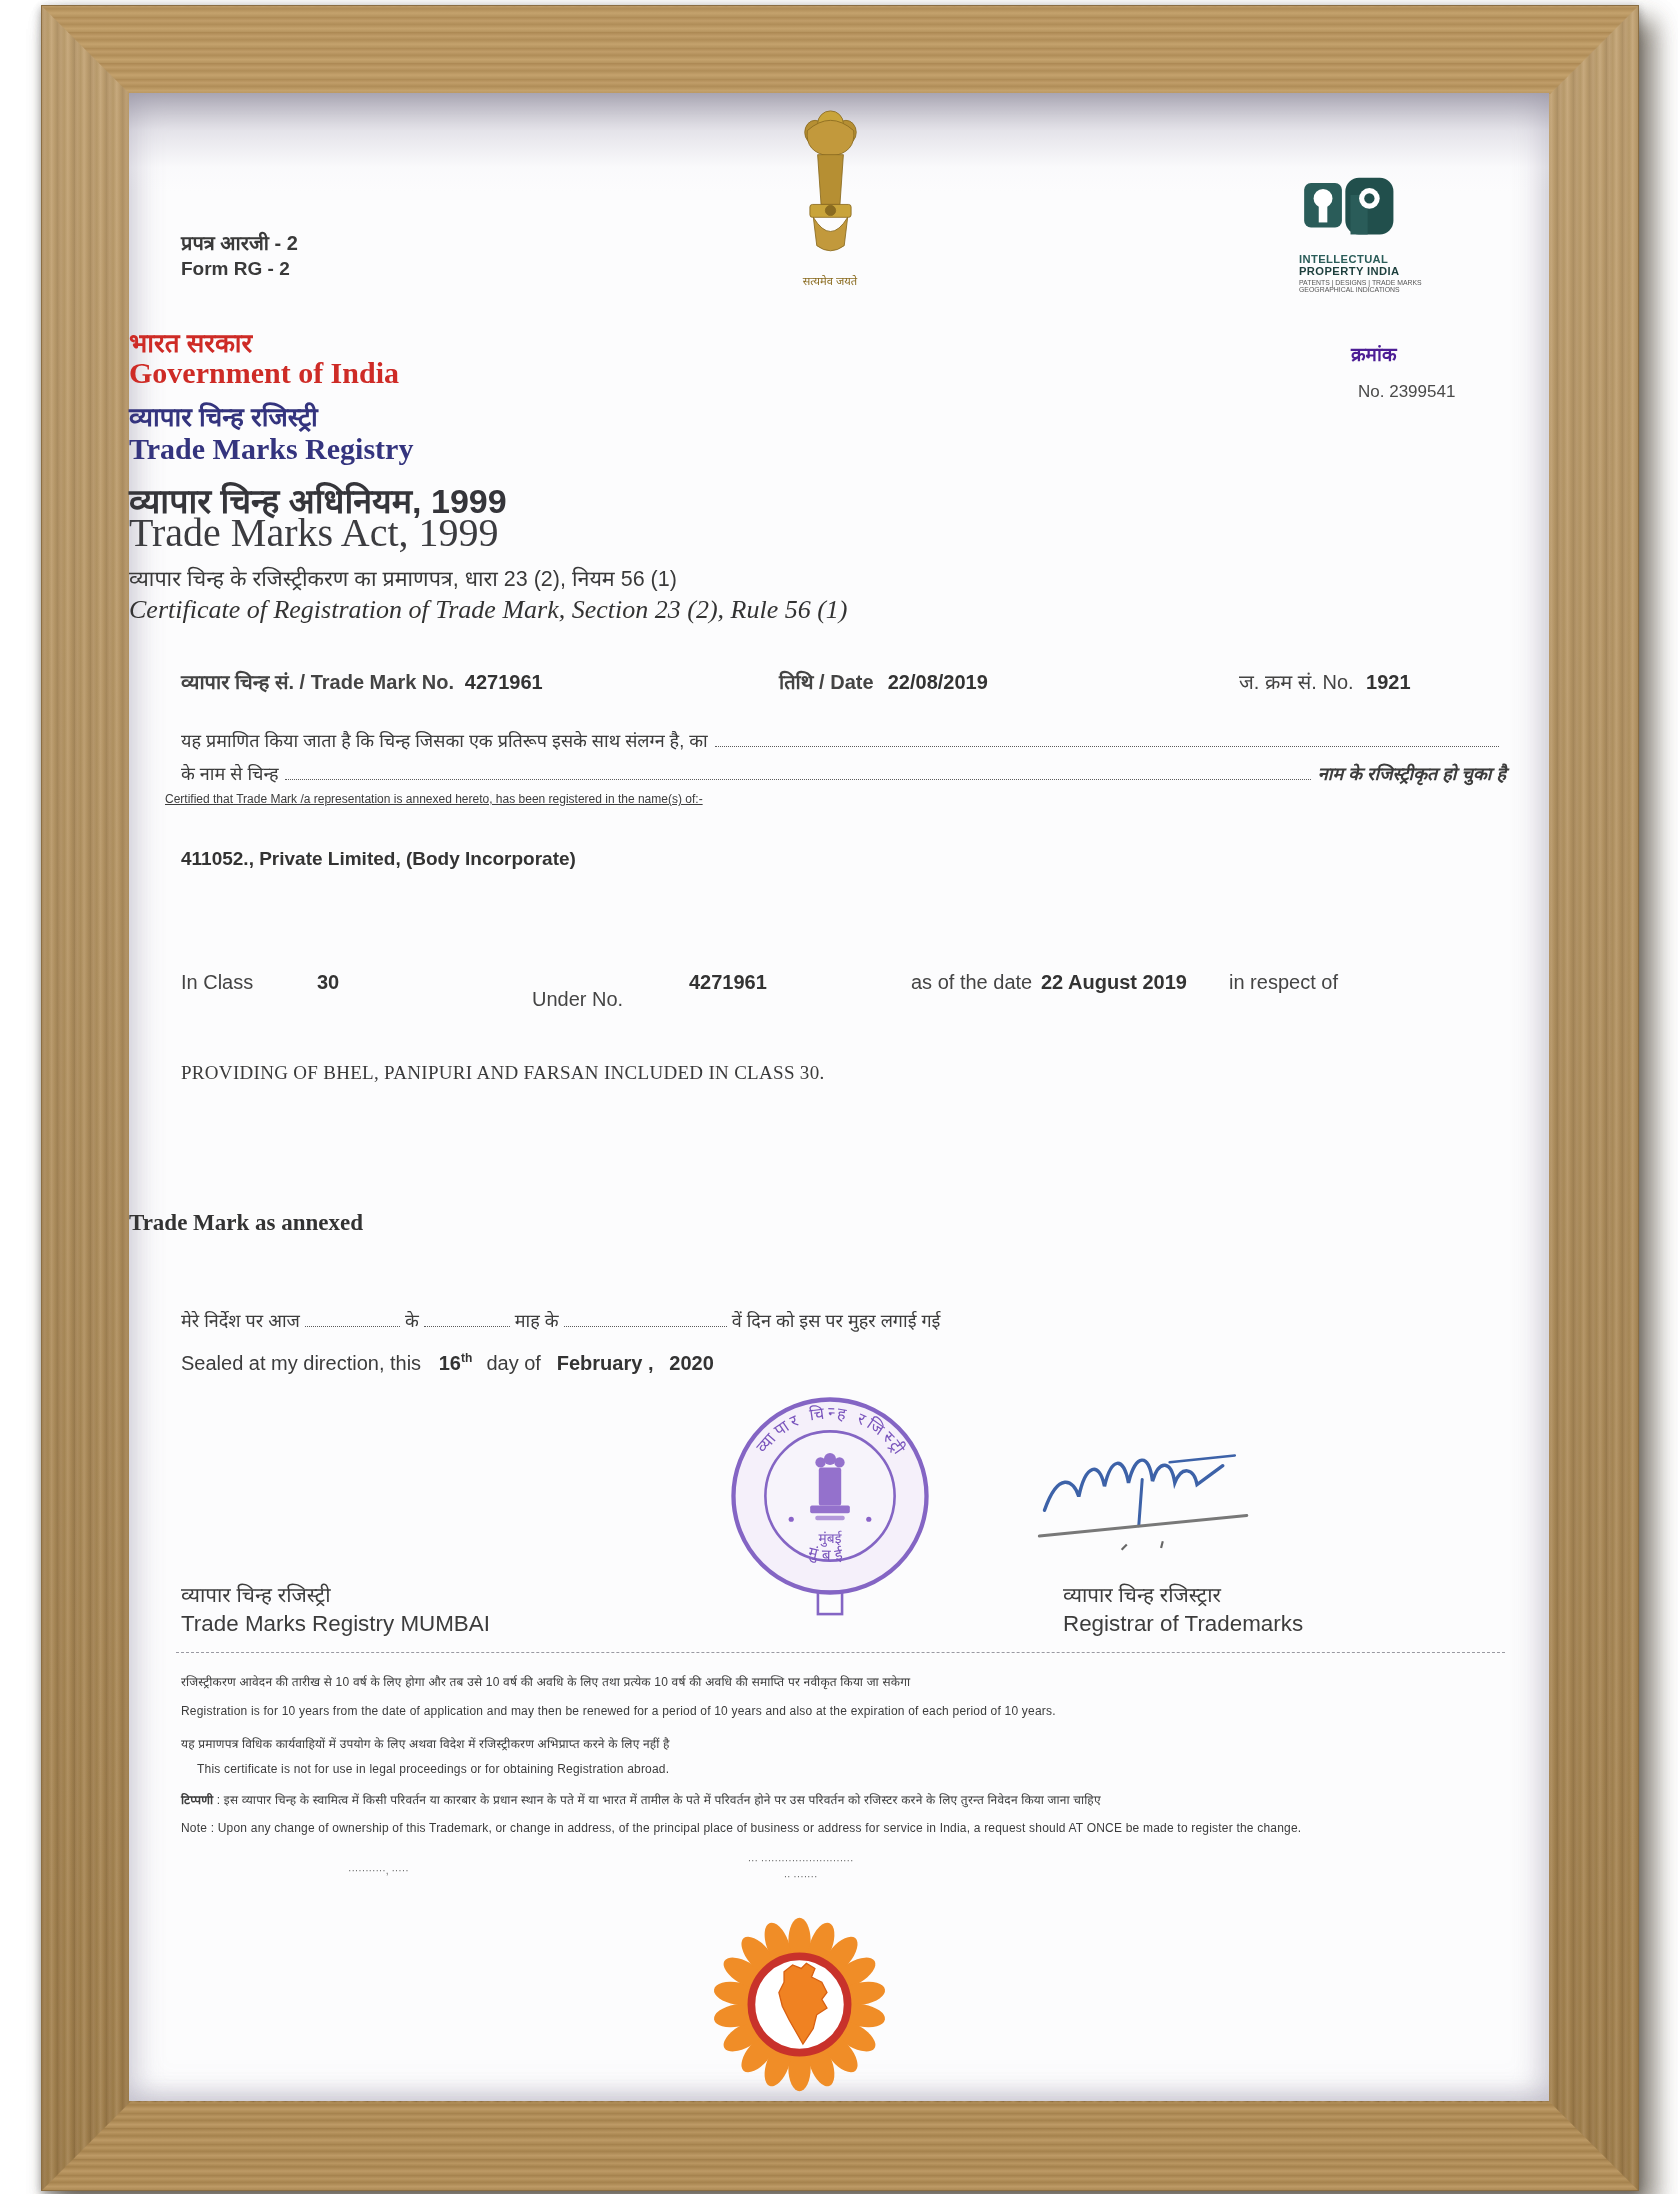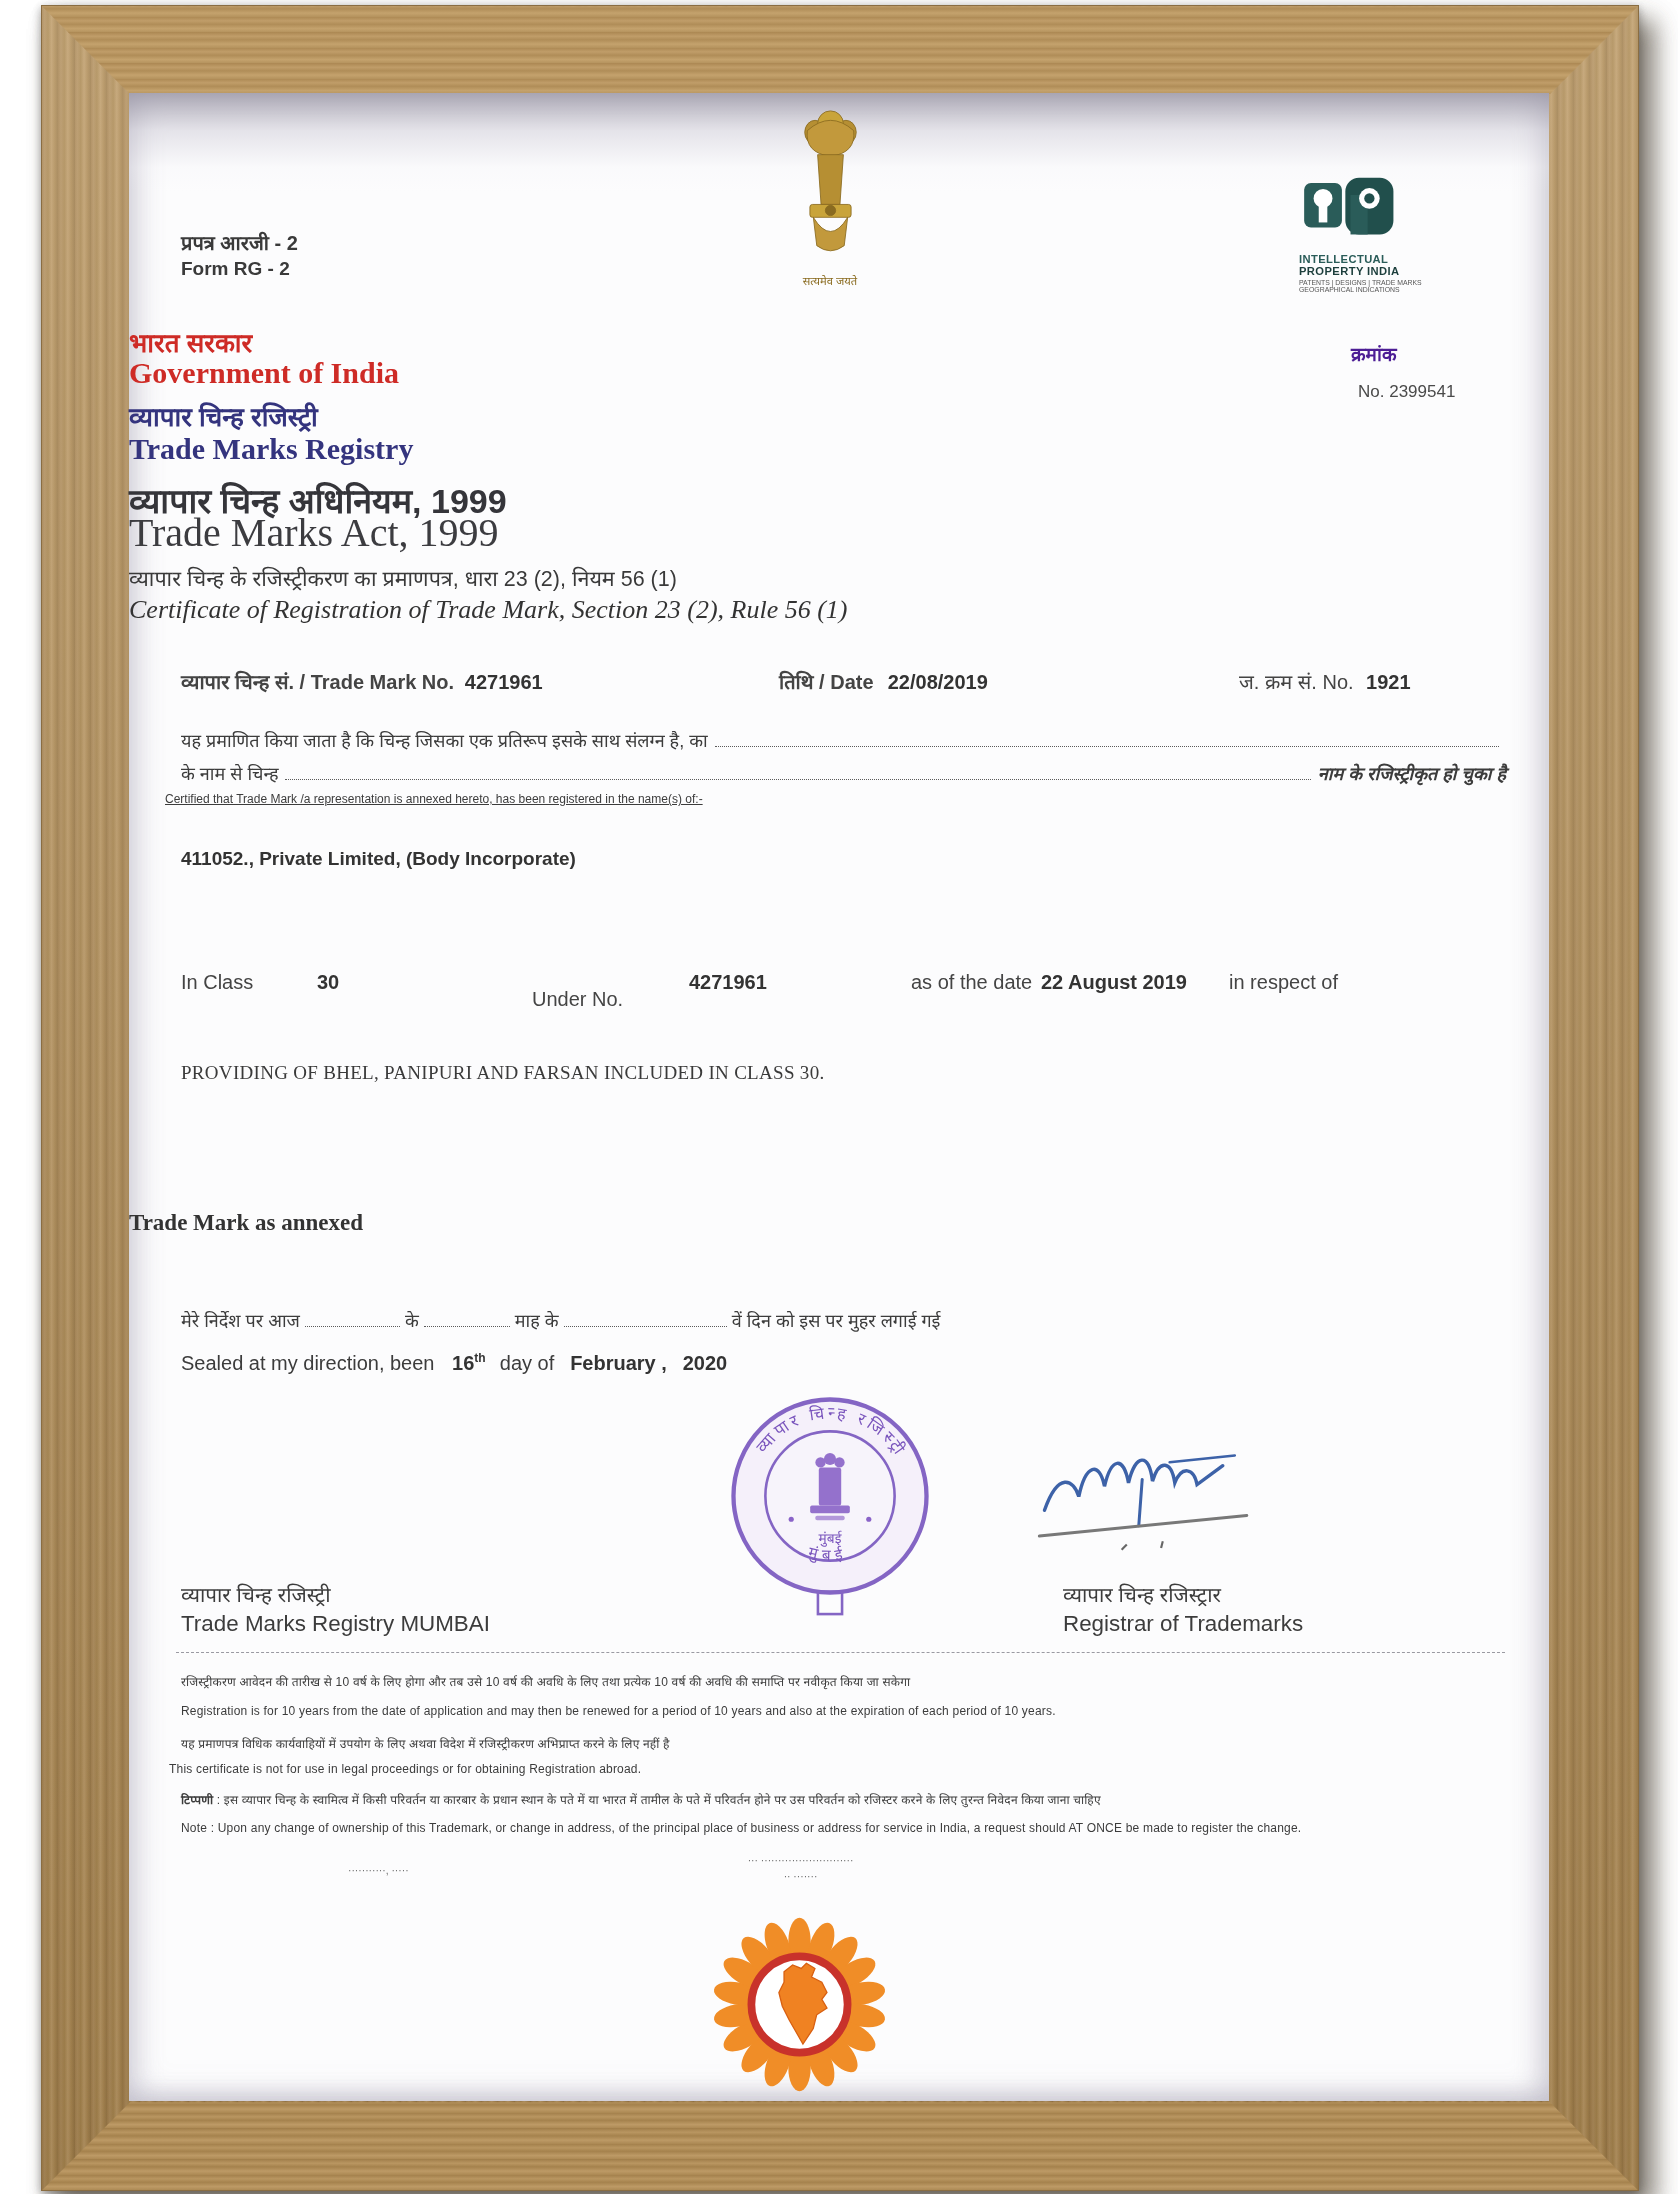--- a/index.html
+++ b/index.html
@@ -144,21 +144,21 @@
       <div class="abs" style="left:52px;top:1215px;font-size:18px;color:#3c3c3c;">
         <span>मेरे निर्देश पर आज</span>
         <span class="dotline" style="width:95px;"></span>
         <span>के</span>
         <span class="dotline" style="width:86px;"></span>
         <span>माह के</span>
         <span class="dotline" style="width:163px;"></span>
         <span>वें दिन को इस पर मुहर लगाई गई</span>
       </div>
       <div class="abs" style="left:52px;top:1258px;font-size:20px;color:#3c3c3c;">
-        <span>Sealed at my direction, been</span>
+        <span>Sealed at my direction, this</span>
         <span class="b" style="margin-left:12px;color:#333;"><span>16</span><sup>th</sup></span>
         <span style="margin-left:8.6px;">day of</span>
         <span class="b" style="margin-left:10.3px;color:#333;">February ,</span>
         <span class="b" style="margin-left:10.3px;color:#333;">2020</span>
       </div>
 
       <div class="abs" style="left:595px;top:1297px;">
         <svg width="212" height="231" viewBox="0 0 246 268" xmlns="http://www.w3.org/2000/svg">
           <defs>
             <path id="arcTop" d="M 33 123 A 90 90 0 1 1 213 123"></path>
@@ -201,21 +201,21 @@
       <div class="abs" style="left:52px;top:1487px;font-size:20.6px;color:#3c3c3c;">व्यापार चिन्ह रजिस्ट्री</div>
       <div class="abs" style="left:52px;top:1518px;font-size:22.4px;color:#3c3c3c;">Trade Marks Registry  MUMBAI</div>
       <div class="abs" style="left:934px;top:1487px;font-size:20.6px;color:#3c3c3c;">व्यापार चिन्ह रजिस्ट्रार</div>
       <div class="abs" style="left:934px;top:1518px;font-size:22.4px;color:#3c3c3c;">Registrar of Trademarks</div>
 
       <div class="abs" style="left:47px;top:1559px;width:1329px;border-top:1.7px dashed #9a9aa2;"></div>
 
       <div class="abs fn" style="left:52px;top:1580px;">रजिस्ट्रीकरण आवेदन की तारीख से 10 वर्ष के लिए होगा और तब उसे 10 वर्ष की अवधि के लिए तथा प्रत्येक 10 वर्ष की अवधि की समाप्ति पर नवीकृत किया जा सकेगा</div>
       <div class="abs fn" style="left:52px;top:1611px;">Registration is for 10 years from the date of application and may then be renewed for a period of 10 years and also at the expiration of each period of 10 years.</div>
       <div class="abs fn" style="left:52px;top:1642px;">यह प्रमाणपत्र विधिक कार्यवाहियों में उपयोग के लिए अथवा विदेश में रजिस्ट्रीकरण अभिप्राप्त करने के लिए नहीं है</div>
-      <div class="abs fn" style="left:40px;top:1669px;">This certificate is not for use in legal proceedings or for obtaining Registration abroad.</div>
+      <div class="abs fn" style="left:68px;top:1669px;">This certificate is not for use in legal proceedings or for obtaining Registration abroad.</div>
       <div class="abs fn" style="left:52px;top:1698px;"><span class="b">टिप्पणी</span><span> : इस व्यापार चिन्ह के स्वामित्व में किसी परिवर्तन या कारबार के प्रधान स्थान के पते में या भारत में तामील के पते में परिवर्तन होने पर उस परिवर्तन को रजिस्टर करने के लिए तुरन्त निवेदन किया जाना चाहिए</span></div>
       <div class="abs fn" style="left:52px;top:1728px;">Note : Upon any change of ownership of this Trademark, or change in address, of the principal place of business or address for service in India, a request should AT ONCE be made to register the change.</div>
 
       <div class="abs tiny" style="left:219px;top:1772px;">···········, ·····</div>
       <div class="abs tiny" style="left:482px;top:1762px;width:379px;text-align:center;">··· ···························</div>
       <div class="abs tiny" style="left:482px;top:1778px;width:379px;text-align:center;">·· ·······</div>
 
       <div class="abs" style="left:576px;top:1817px;">
         <svg width="189" height="189" viewBox="0 0 220 220" xmlns="http://www.w3.org/2000/svg">
           <defs>

